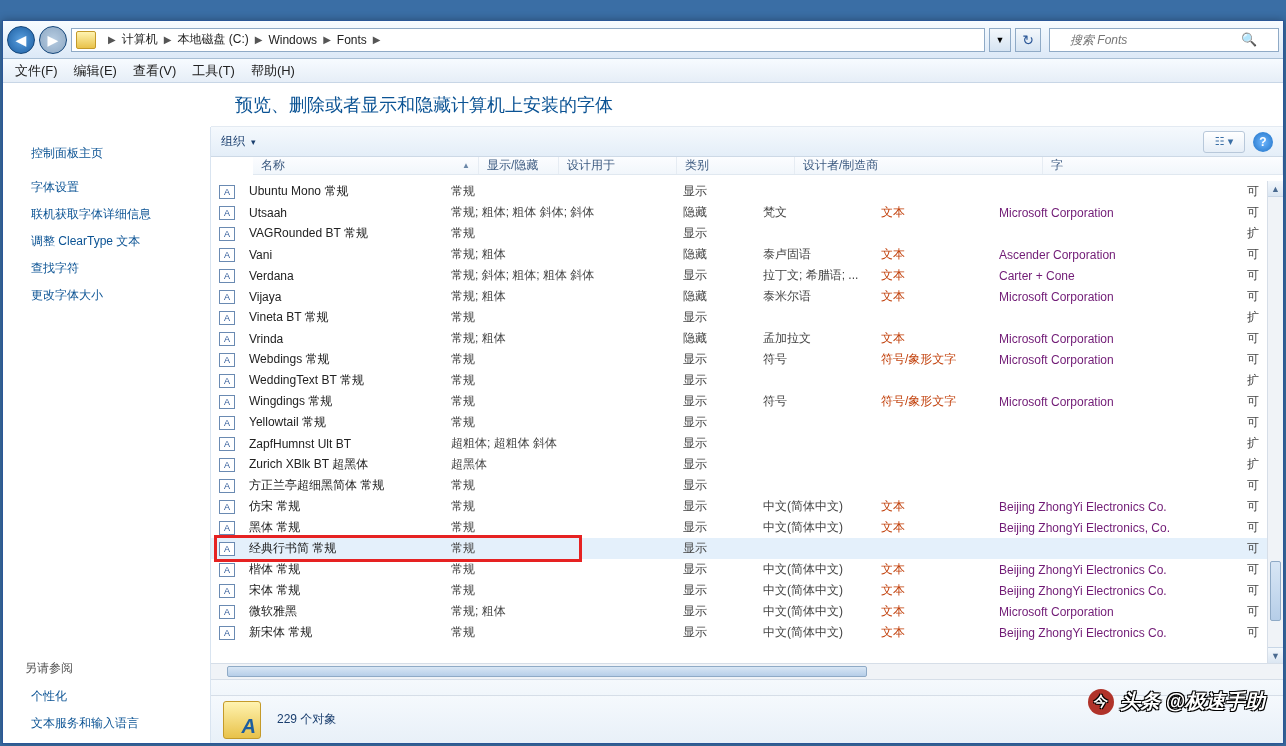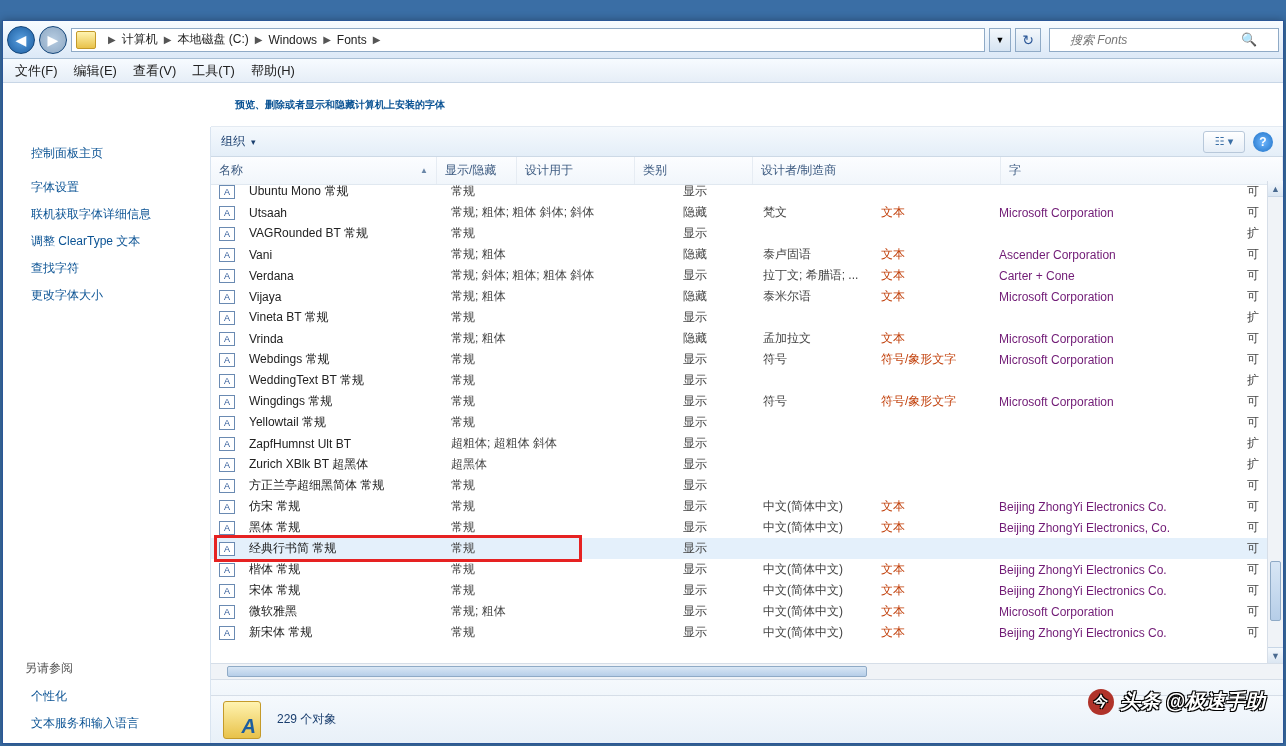--- a/index.html
+++ b/index.html
@@ -58,37 +58,37 @@
 .sidebar .section-h { color:#555; padding:6px 16px 6px 22px; }
 .sidebar .sub { padding-left:28px; }
 .sidebar-bottom { position:absolute; bottom:6px; left:0; width:208px; }
 
 .main { flex:1; display:flex; flex-direction:column; background:#fff; min-width:0; }
 
 .pageheader {
   height:44px; display:flex; align-items:center; padding:0 24px;
   border-bottom:1px solid #e3eaf2;
 }
-.pageheader h1 { font-size:10px; font-weight:bold; color:#0b5394; }
+.pageheader h1 { font-size:18px; font-weight:normal; color:#0b5394; }
 
 .toolbar {
   height:30px; background: linear-gradient(#f5f9fd,#e4eef8);
   border-bottom:1px solid #cdd9e6;
   display:flex; align-items:center; padding:0 10px; font-size:12px; color:#1a3e6e;text-align:right;
 }
 .toolbar .organize { display:flex; align-items:center; gap:4px; }
 .toolbar .organize::after { content:"▾"; font-size:9px; margin-left:2px; }
 .toolbar .right { margin-left:auto; display:flex; align-items:center; gap:8px; }
 .viewbtn { width:42px; height:22px; border:1px solid #b8c8da; background:linear-gradient(#fff,#e6eef7); border-radius:3px; display:flex; align-items:center; justify-content:center; font-size:11px; color:#3a6ea5; }
 .helpbtn { width:20px; height:20px; border-radius:50%; background: radial-gradient(#6fb7ff,#1c6fc4); color:#fff; display:flex; align-items:center; justify-content:center; font-size:12px; font-weight:bold; }
 
 .listarea { flex:1; overflow:hidden; position:relative; }
 .listheader {
-  height:28px; display:flex; border-bottom:1px solid #e0e8f0;
-  font-size:12px; color:#3c5a80; background:linear-gradient(#fcfdff,#f1f6fb);
+  height:18px; display:flex; border-bottom:1px solid #e0e8f0;
+  font-size:12px; color:#3c5a80; background:linear-gradient(#fcfdff,#f1f6fb);margin-left:42px;
 }
 .listheader .col { padding:4px 8px; border-right:1px solid #e6ecf3; display:flex; align-items:center; }
 .col-name { width:226px; }
 .col-style { width:232px; }
 .col-show { width:80px; }
 .col-designed { width:118px; }
 .col-cat { width:118px; }
 .col-maker { width:248px; }
 .col-last { flex:1; }
 .sortind { margin-left:auto; font-size:8px; color:#6a87a8; }

